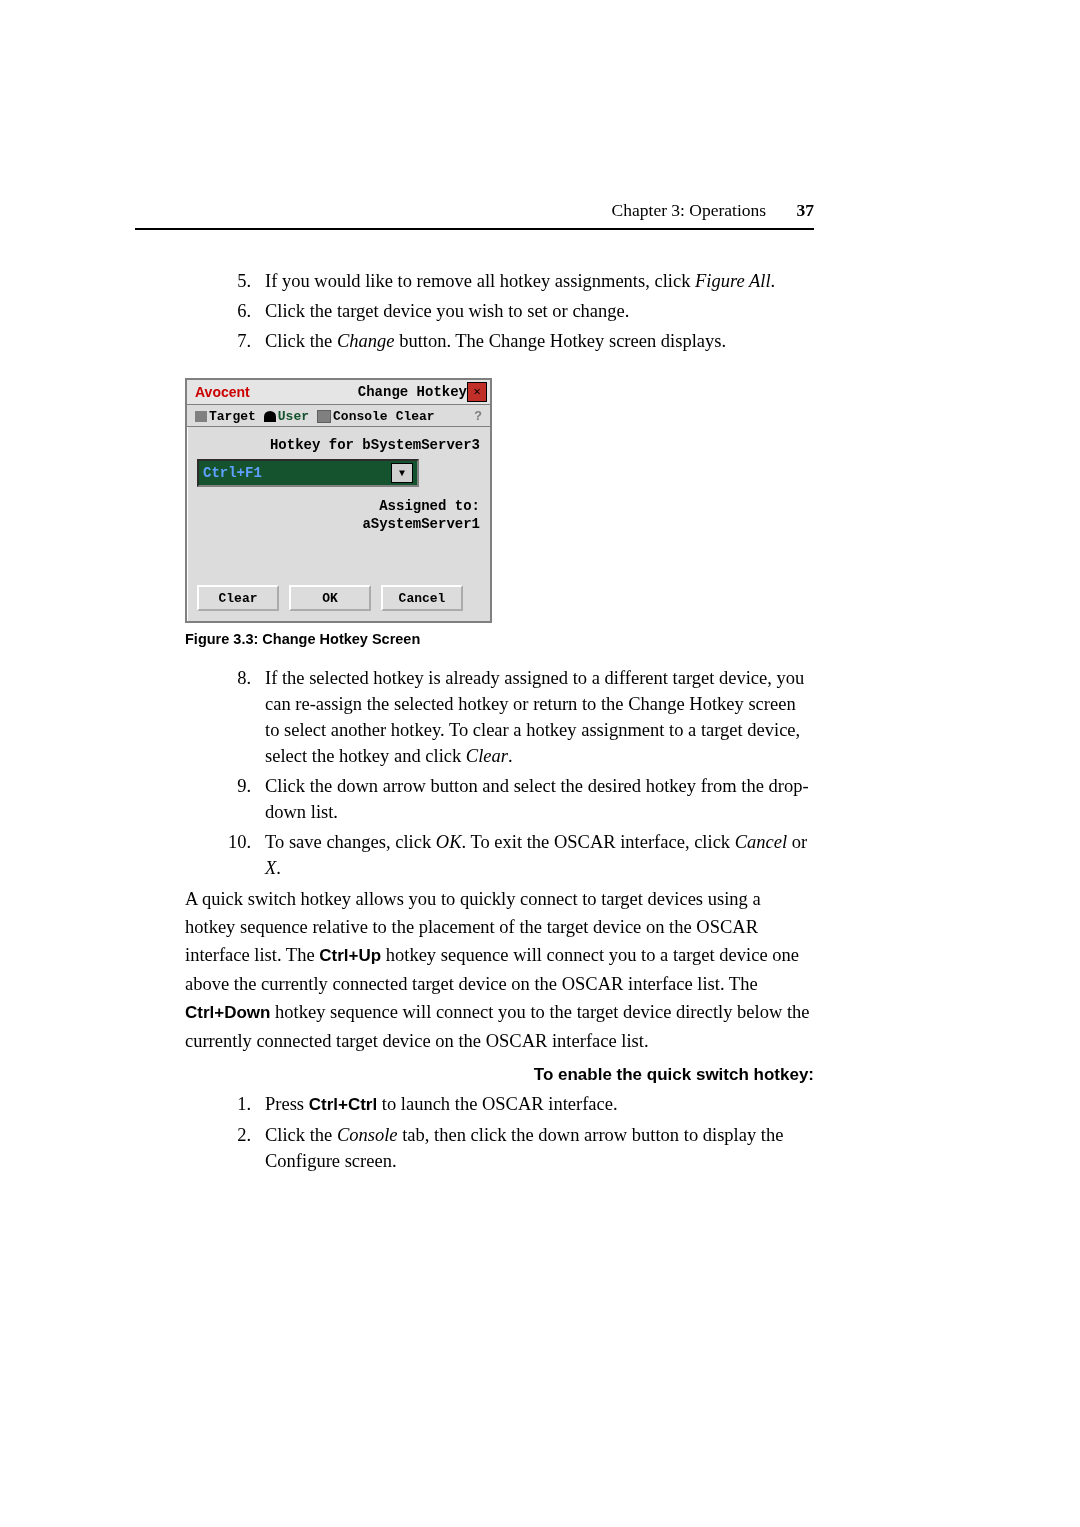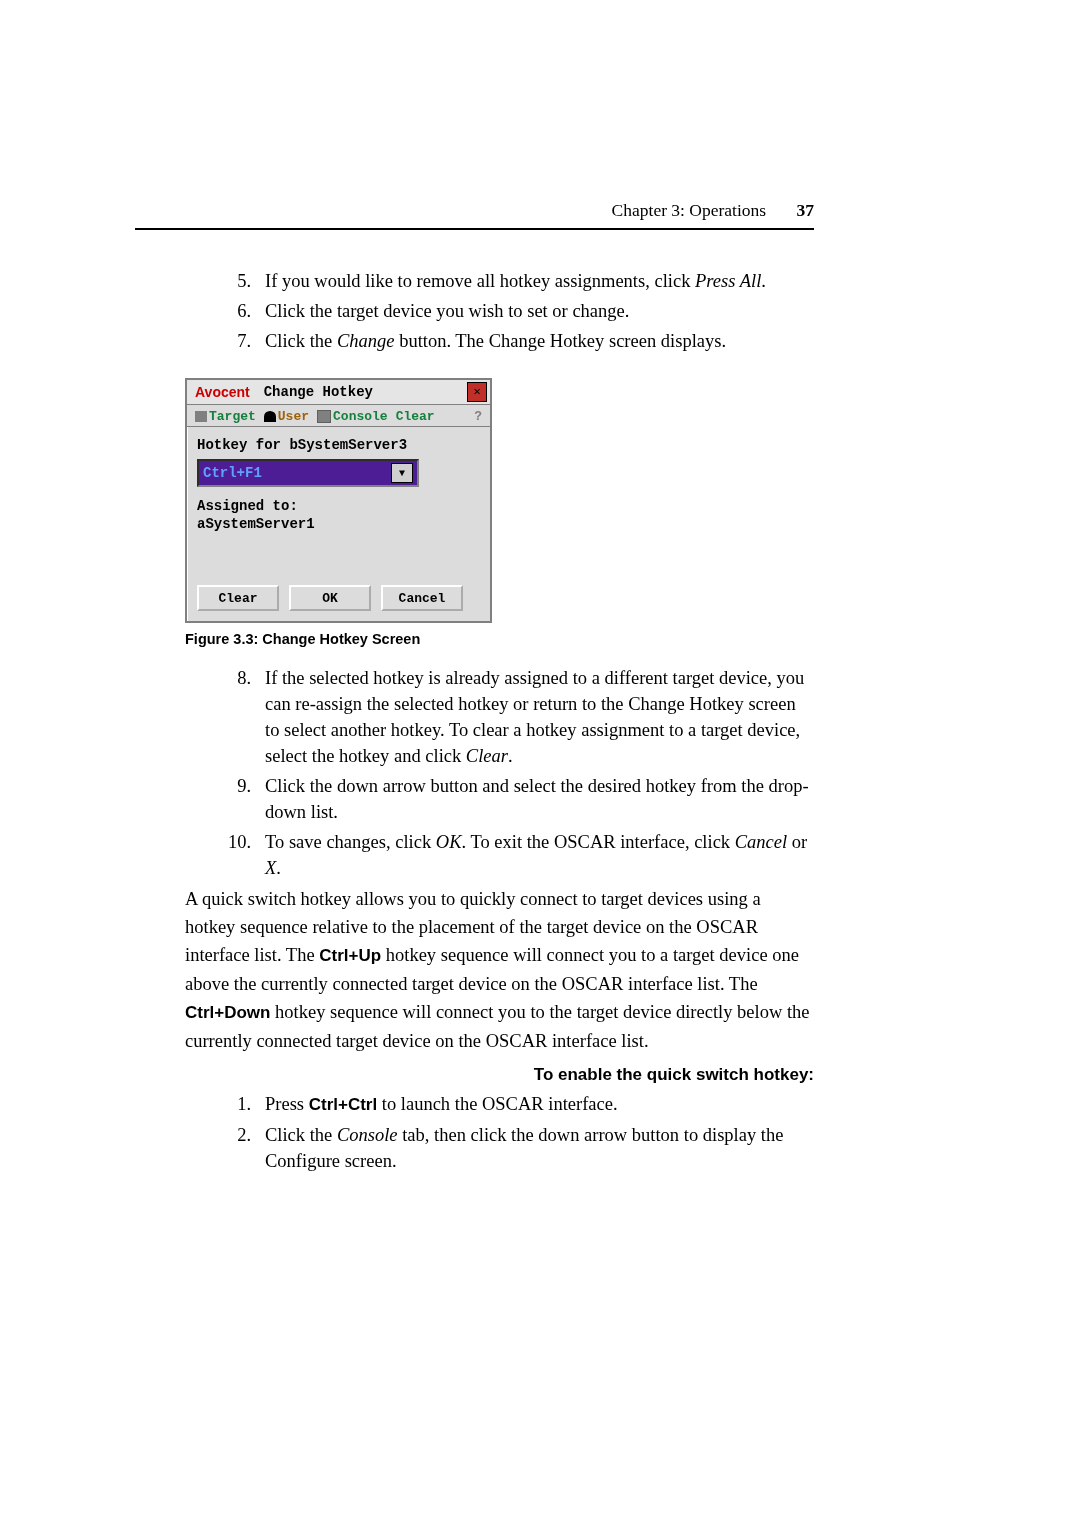--- a/index.html
+++ b/index.html
@@ -39,21 +39,21 @@
     width:38px;
     flex:none;
     text-align:right;
     padding-right:14px;
   }
   .li .txt{flex:1;}
   .em{font-style:italic;}
   .bold{font-weight:bold;font-family:Arial,Helvetica,sans-serif;font-size:17px;}
 
   
-  .figwrap{padding-left:50px;margin:24px 0 8px 0;}
+  .figwrap{padding-left:50px;margin:24px 0 8px 0;text-align:right;}
   .oscar{
     width:303px;
     background:#dcdcdc;
     border:2px solid #808080;
     box-shadow:inset 1px 1px 0 #fff;
     font-family:"Courier New",monospace;
     font-size:14px;
     font-weight:bold;
     color:#000;
   }
@@ -73,33 +73,33 @@
     display:flex;align-items:center;justify-content:center;
     font-size:12px;line-height:1;
   }
   .oscar-tabs{
     display:flex;
     background:#dcdcdc;
     padding:2px 4px 0 4px;
     border-bottom:1px solid #808080;
     font-size:13px;
   }
-  .oscar-tabs .tab{padding:2px 4px;color:#15803d;display:flex;align-items:center;gap:2px;}
-  .oscar-tabs .tab.active{color:#a16207;background:#dcdcdc;}
+  .oscar-tabs .tab{padding:2px 4px;color:#000000;display:flex;align-items:center;gap:2px;}
+  .oscar-tabs .tab.active{color:#14532d;background:#dcdcdc;}
   .oscar-tabs .ic{width:12px;height:11px;display:inline-block;}
   .ic-target{background:#808080;}
   .ic-user{background:#000;border-radius:50% 50% 0 0;}
   .ic-console{background:#808080;border:1px solid #606060;}
   .oscar-tabs .help{margin-left:auto;color:#808080;padding:2px 4px;}
   .oscar-body{padding:10px 10px 4px 10px;}
   .hk-label{margin-bottom:6px;}
   .hk-select{
     display:flex;align-items:center;
     width:210px;height:24px;
-    background:#4c1d95;color:#60a0ff;
+    background:#14532d;color:#60a0ff;
     border:2px inset #808080;
     padding:0 4px;
     justify-content:space-between;
   }
   .hk-select .arrow{
     width:20px;height:18px;background:#d0d0d0;
     border:1px solid #000;
     display:flex;align-items:center;justify-content:center;
     color:#000;font-size:10px;
   }
@@ -153,21 +153,21 @@
     <span class="pnum">37</span>
   </div>
   <div class="head-rule"></div>
 
   <div class="content">
 
     <div class="ol">
       <div class="li">
         <div class="num">5.</div>
         <div class="txt">
-          <span>If you would like to remove all hotkey assignments, click </span><span class="em">Press All</span><span>.</span>
+          <span>If you would like to remove all hotkey assignments, click </span><span class="em">Figure All</span><span>.</span>
         </div>
       </div>
       <div class="li">
         <div class="num">6.</div>
         <div class="txt">Click the target device you wish to set or change.</div>
       </div>
       <div class="li">
         <div class="num">7.</div>
         <div class="txt">
           <span>Click the </span><span class="em">Change</span><span> button. The Change Hotkey screen displays.</span>

